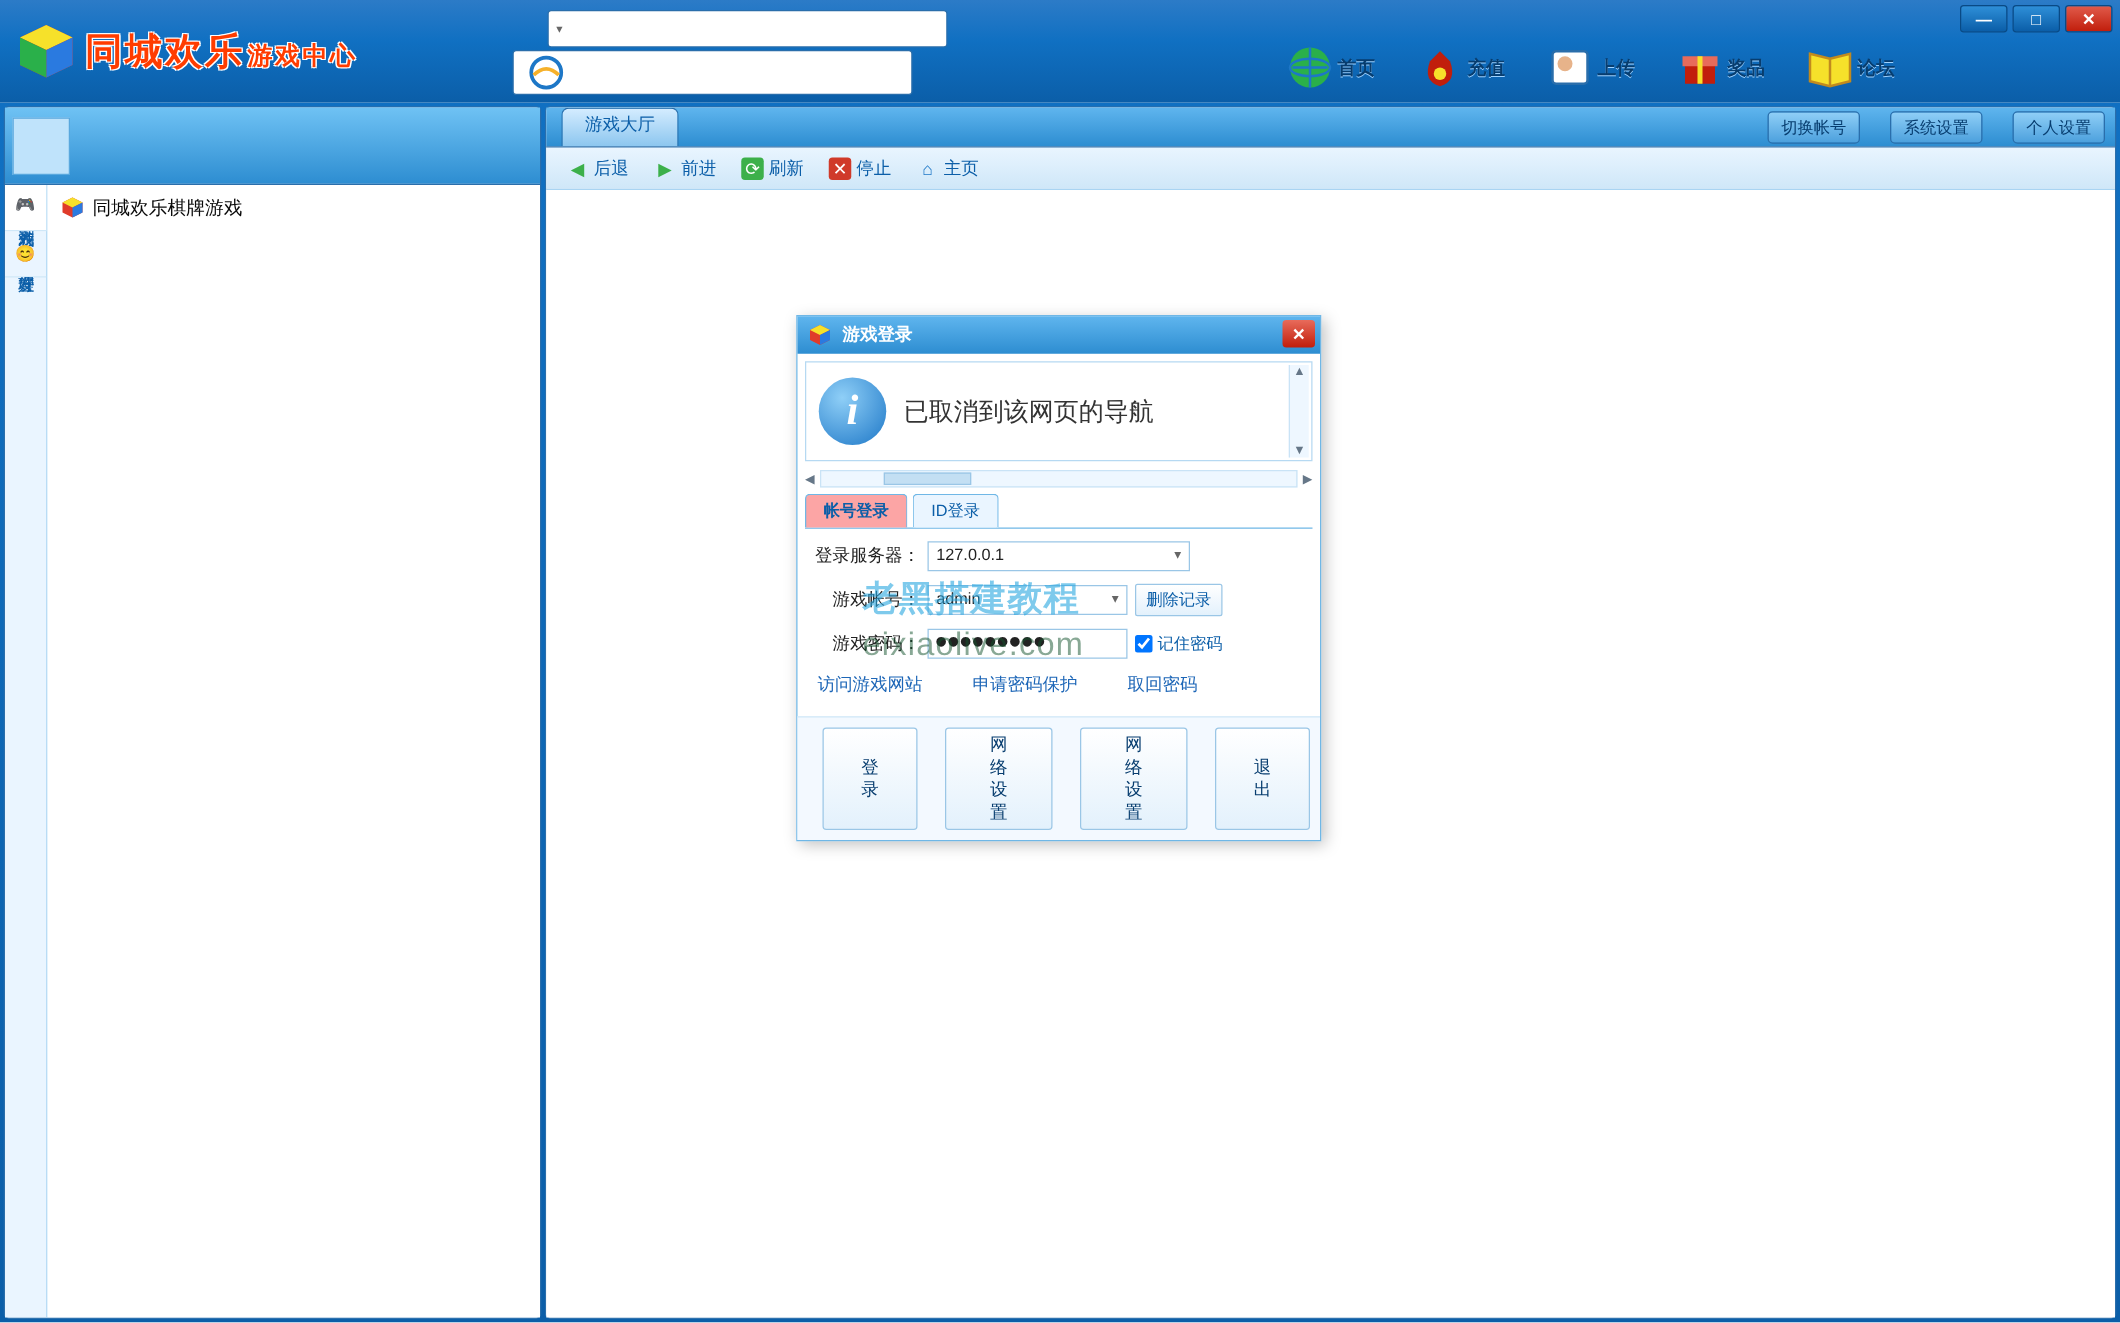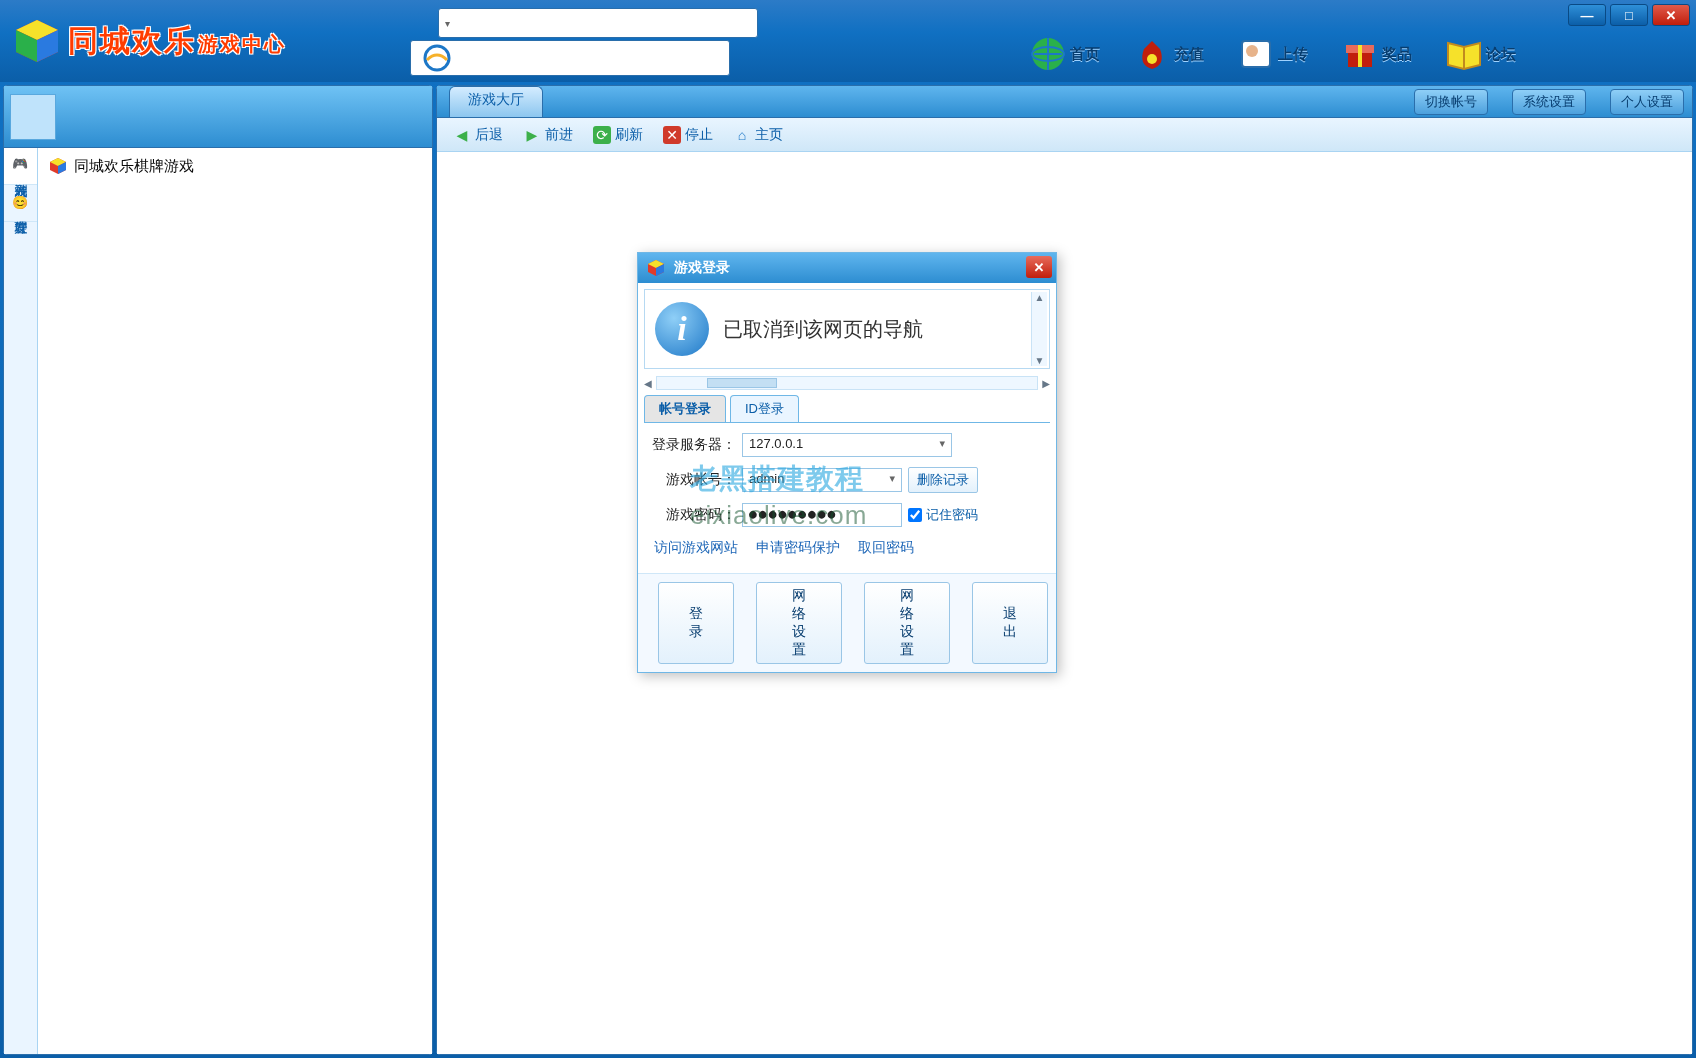--- a/index.html
+++ b/index.html
@@ -142,39 +142,39 @@
   align-items:center;justify-content:space-between;font-size:10px;color:#678}
 .dlg-hscroll{display:flex;align-items:center;margin:0 6px 4px 6px;height:16px;font-size:10px;color:#678}
 .dlg-hscroll .track{flex:1;background:#eef7ff;height:14px;border:1px solid #c9e3f6;margin:0 4px;position:relative}
 .dlg-hscroll .thumb{position:absolute;left:50px;top:1px;height:10px;width:70px;background:#c3dff3;border:1px solid #9ac6e6}
 .login-tabs{display:flex;border-bottom:1px solid #6fb7e6;margin:4px 6px 0 6px}
 .ltab{
   padding:4px 14px;border:1px solid #6fb7e6;border-bottom:none;
   border-radius:4px 4px 0 0;margin-right:4px;font-size:13px;color:#0b5ea8;cursor:pointer;
   background:#eaf5ff;
 }
-.ltab.active{background:#e5e5e5;font-weight:bold}
+.ltab.active{background:#fca5a5;font-weight:bold}
 .form{padding:10px 14px;display:flex;flex-direction:column;gap:10px}
 .row{display:flex;align-items:center;gap:6px;font-size:14px;color:#222}
 .row label{width:84px;text-align:right}
 .combo,.txt{
   border:1px solid #9ac6e6;height:24px;padding:2px 6px;font-size:13px;
   background:#fff;
 }
 .combo{width:210px;position:relative}
 .combo::after{content:"▾";position:absolute;right:6px;top:3px;color:#666;font-size:11px}
 .txt{width:160px}
 .pwd{letter-spacing:2px;font-family:monospace}
 .small-btn{
   border:1px solid #9ac6e6;background:linear-gradient(#fff,#e3f1fc);
   padding:3px 8px;font-size:13px;border-radius:2px;cursor:pointer;color:#0b5ea8;
 }
 .chk{display:flex;align-items:center;gap:4px;font-size:13px;color:#0b5ea8}
 .chk input{width:14px;height:14px}
-.links{display:flex;gap:18px;padding:2px 2px 6px 2px}
+.links{display:flex;gap:40px;padding:2px 2px 6px 2px}
 .links a{color:#1d66b7;font-size:14px;text-decoration:none;cursor:pointer}
 .dlg-buttons{
   border-top:1px solid #cfe7f8;background:#f3f9ff;
   padding:8px;display:flex;gap:10px;justify-content:center;
 }
 .dlg-btn{
   border:1px solid #9ac6e6;background:linear-gradient(#fff,#e3f1fc);
   padding:4px 30px;font-size:14px;border-radius:3px;cursor:pointer;color:#073d6f;margin-left:12px;
 }
 

